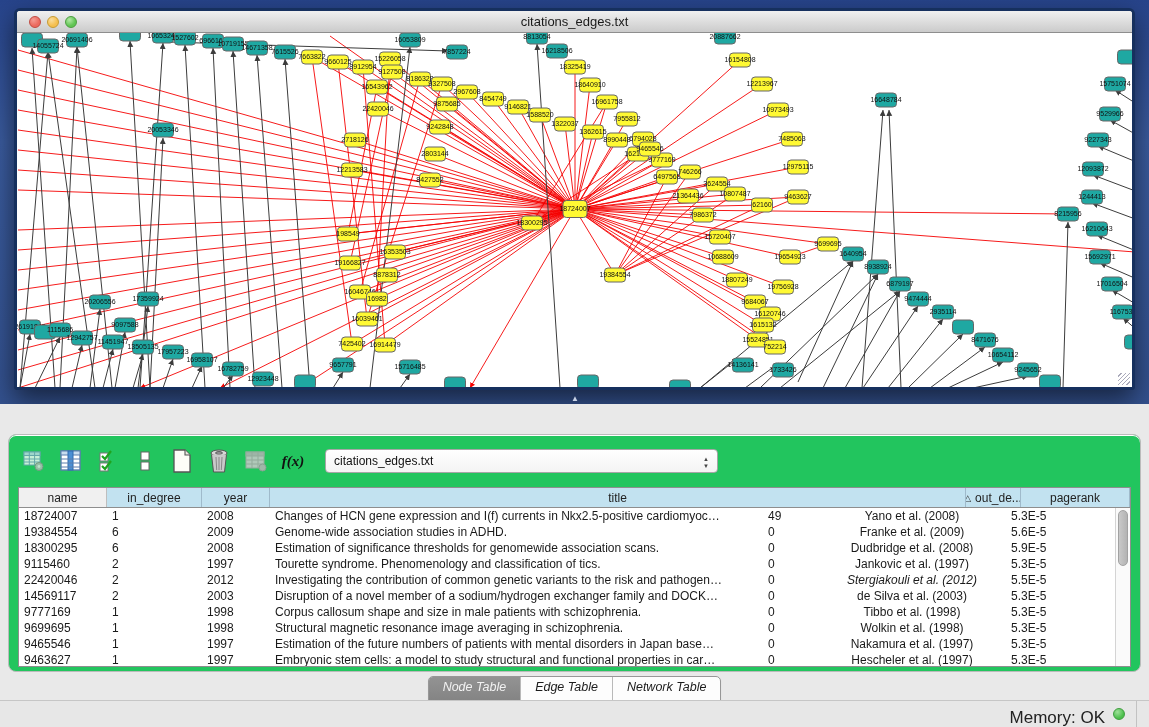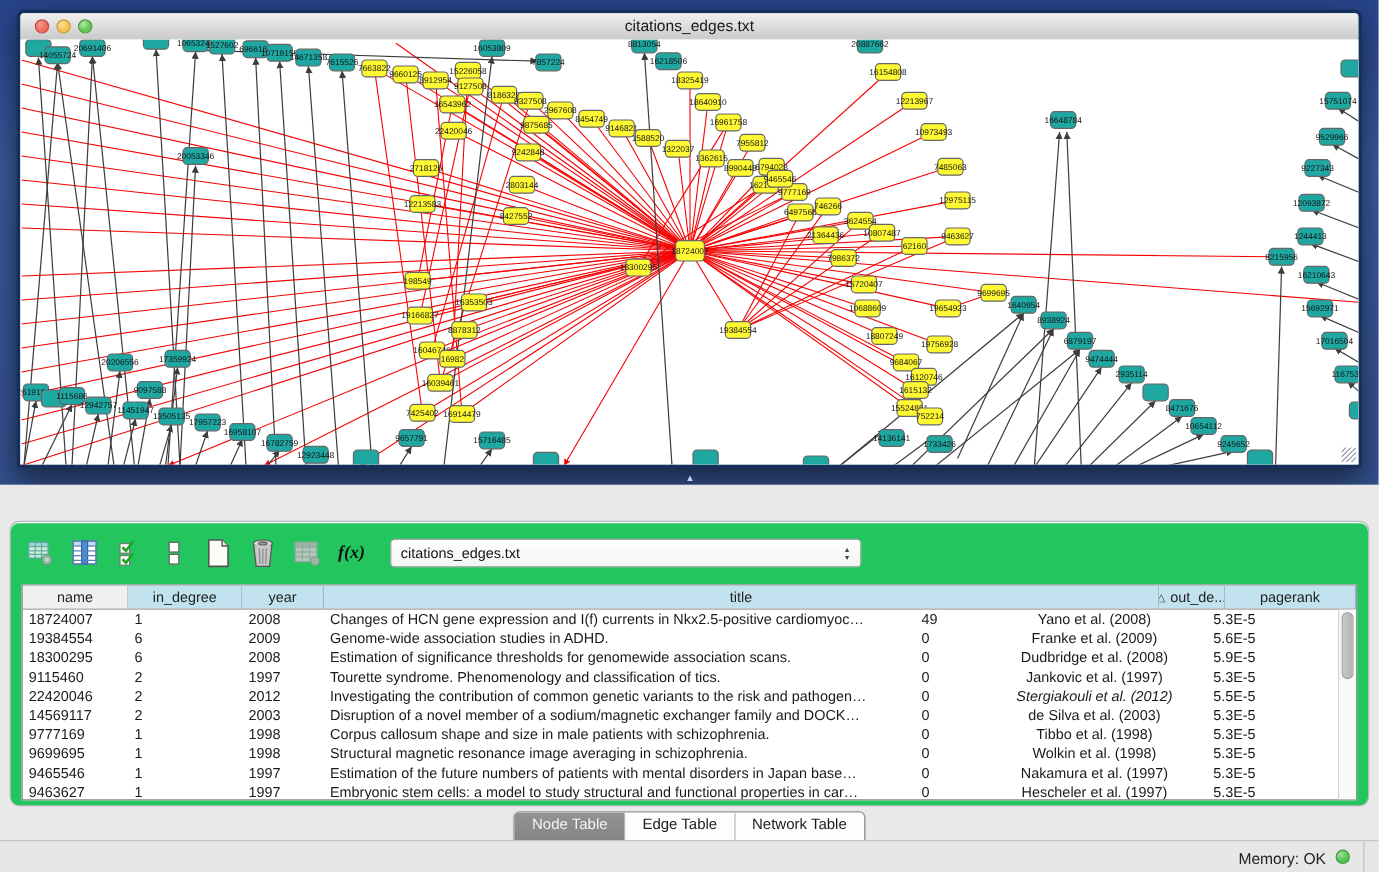--- a/index.html
+++ b/index.html
@@ -57,27 +57,27 @@
   .tr { display:flex; height:16px; font-size:12px; color:#1A1A1A; cursor:default; }
   .td { padding:0 5px; line-height:16px; overflow:hidden; white-space:nowrap; }
   .td.center { text-align:center; }
   .vscroll { flex:0 0 15px; background:#FAFAFA; border-left:1px solid #D4D4D4; position:relative; }
   .vthumb { position:absolute; left:2px; right:2px; top:2px; height:56px; border-radius:6px;
         background:linear-gradient(90deg,#C9C9C9,#B3B3B3); border:1px solid #A2A2A2; }
 
   .tp-tabs { position:absolute; left:0; right:0; top:272px; display:flex; justify-content:center; }
   .seg { display:flex; border:1px solid #979797; border-radius:5px; overflow:hidden;
         background:#FDFDFD; box-shadow:0 1px 1px rgba(0,0,0,.15); }
-  .seg .tab { padding:3px 14px 20px; font-size:12.5px; color:#1C1C1C; border-right:1px solid #B9B9B9; cursor:pointer; }
+  .seg .tab { padding:3px 14px 20px; font-size:12.5px; color:#1C1C1C; border-right:1px solid #B9B9B9; cursor:pointer;font-style:italic; }
   .seg .tab:last-child { border-right:none; }
   .seg .tab.sel { background:linear-gradient(#939393,#7B7B7B); color:#F2F2F2; }
 
   .statusbar { position:absolute; left:0; right:0; bottom:0; height:27px; background:#E7E7E7;
         border-top:1px solid #C6C6C6; }
-  .statusbar .mem { position:absolute; right:44px; top:7px; font-size:13px; color:#222; }
+  .statusbar .mem { position:absolute; right:44px; top:7px; font-size:17px; color:#222; }
   .statusbar .dot { position:absolute; right:24px; top:7px; width:12px; height:12px; border-radius:50%;
         background:radial-gradient(circle at 35% 30%,#9FE09A,#4CBF4C 65%); border:1px solid #3F9E3F; }
   .statusbar .vdiv { position:absolute; right:12px; top:0; bottom:0; width:1px; background:#C2C2C2; }
 </style>
 </head>
 <body>
 
 <div class="app">
 
   <div class="mdi">
@@ -651,21 +651,21 @@
                 <div class="td" style="width: 68px;">2012</div>
                 <div class="td" style="flex: 1 1 0%;">Investigating the contribution of common genetic variants to the risk and pathogen…</div>
                 <div class="td" style="width: 55px;">0</div>
                 <div class="td center" style="width: 188px; font-style: italic;">Stergiakouli et al. (2012)</div>
                 <div class="td" style="width: 109px;">5.5E-5</div>
               </div>
               <div class="tr">
                 <div class="td" style="width: 88px;">14569117</div>
                 <div class="td" style="width: 95px;">2</div>
                 <div class="td" style="width: 68px;">2003</div>
-                <div class="td" style="flex: 1 1 0%;">Disruption of a novel member of a sodium/magnetic exchanger family and DOCK…</div>
+                <div class="td" style="flex: 1 1 0%;">Disruption of a novel member of a sodium/hydrogen exchanger family and DOCK…</div>
                 <div class="td" style="width: 55px;">0</div>
                 <div class="td center" style="width: 188px;">de Silva et al. (2003)</div>
                 <div class="td" style="width: 109px;">5.3E-5</div>
               </div>
               <div class="tr">
                 <div class="td" style="width: 88px;">9777169</div>
                 <div class="td" style="width: 95px;">1</div>
                 <div class="td" style="width: 68px;">1998</div>
                 <div class="td" style="flex: 1 1 0%;">Corpus callosum shape and size in male patients with schizophrenia.</div>
                 <div class="td" style="width: 55px;">0</div>

